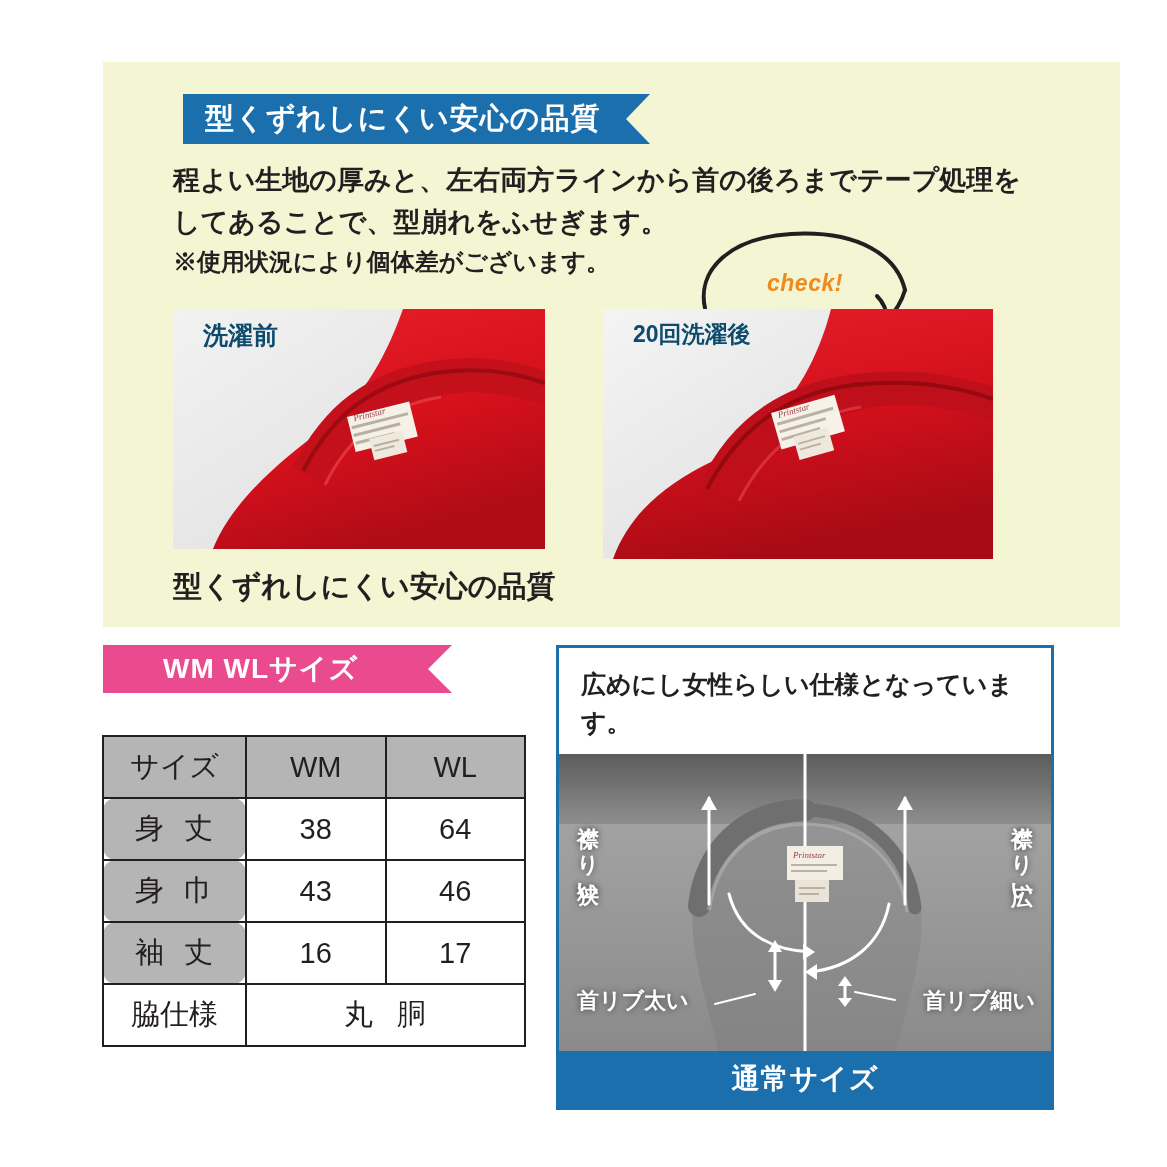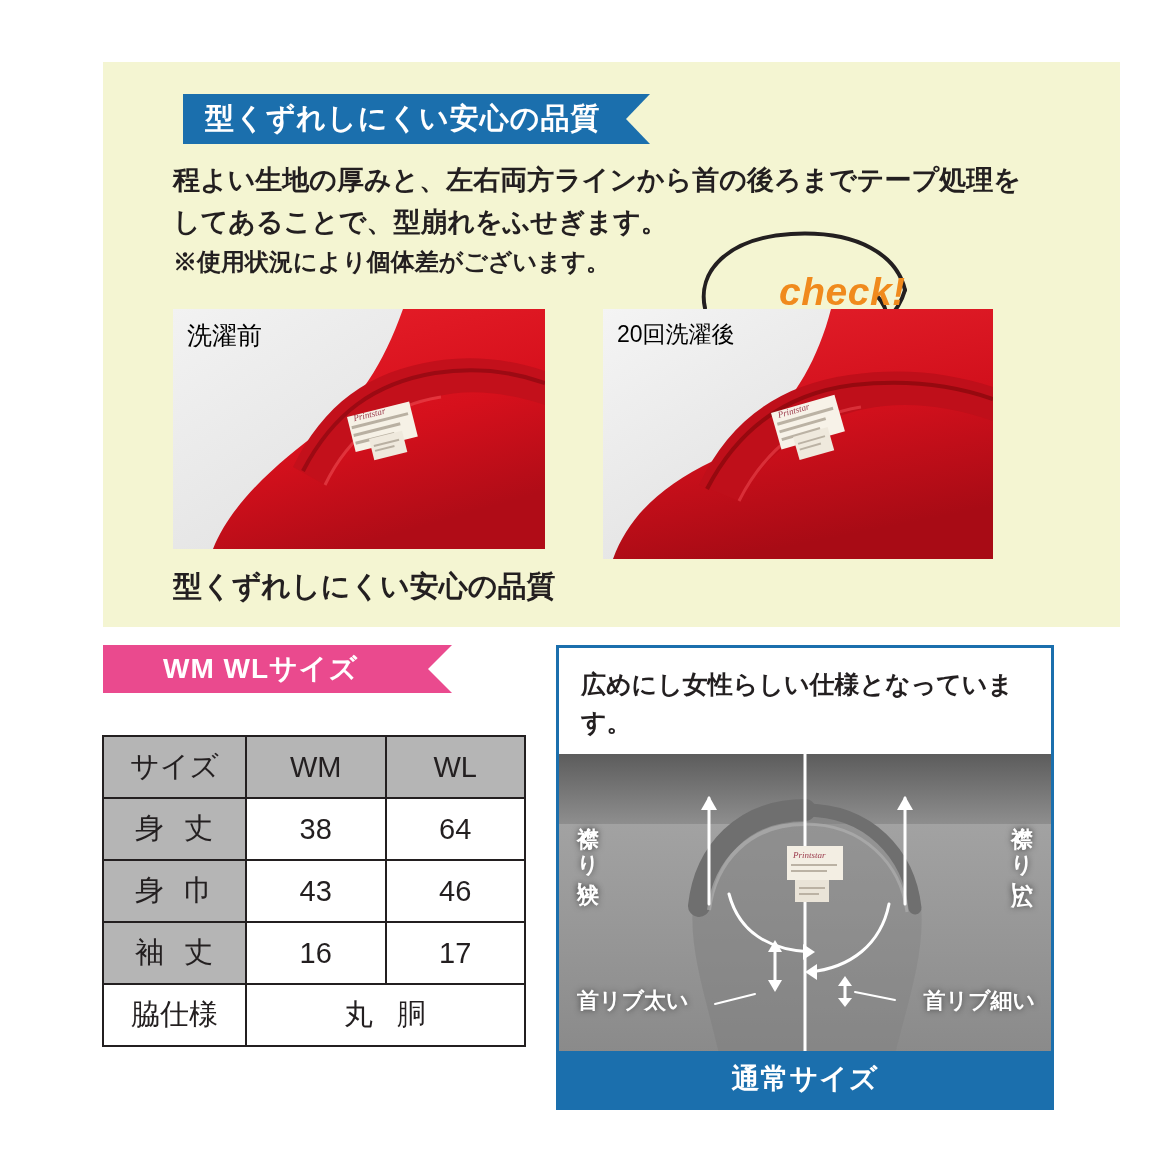--- a/index.html
+++ b/index.html
@@ -72,23 +72,23 @@
   
   .check-bubble {
     position: absolute;
     left: 588px;
     top: 150px;
     width: 230px;
     height: 115px;
   }
   .check-bubble .label {
     position: absolute;
-    left: 88px;
+    left: 76px;
     top: 58px;
-    font-size: 39px;
+    font-size: 23px;
     font-weight: bold;
     font-style: italic;
     color: #f08a1d;
     letter-spacing: 0.5px;
     z-index: 2;
   }
   .check-bubble svg {
     position: absolute;
     left: 0;
     top: 0;
@@ -106,25 +106,25 @@
     height: 240px;
   }
   .photo-2 {
     left: 500px;
     top: 247px;
     width: 390px;
     height: 250px;
   }
   .photo-caption {
     position: absolute;
-    left: 14px;
+    left: 30px;
     top: 10px;
     font-size: 25px;
-    font-weight: normal;
-    color: #000000;
+    font-weight: bold;
+    color: #0c4a6e;
     z-index: 4;
   }
   .photo-2 .photo-caption { font-size: 23px; }
 
   .caption-bottom {
     position: absolute;
     left: 70px;
     top: 505px;
     font-size: 29px;
     font-weight: bold;
@@ -170,21 +170,21 @@
     vertical-align: middle;
     font-size: 29px;
     height: 58px;
     color: #231f20;
   }
   .size-table td.c0 { width: 134px; }
   .size-table td.c1 { width: 134px; }
   .size-table td.c2 { width: 134px; }
   .size-table tr.head td { background: #b5b5b5; font-weight: normal; }
   .size-table td.grey { background: #b5b5b5; }
-  .size-table td.label { letter-spacing: 6px; padding-left: 6px; }
+  .size-table td.label { letter-spacing: 6px; padding-left: 6px; border-radius: 13px; }
   .size-table td.wide { width: 268px; letter-spacing: 8px; padding-left: 8px; }
 
   
   .woman-panel {
     position: absolute;
     left: 556px;
     top: 645px;
     width: 498px;
     height: 465px;
     border: 3px solid #1b6fad;

